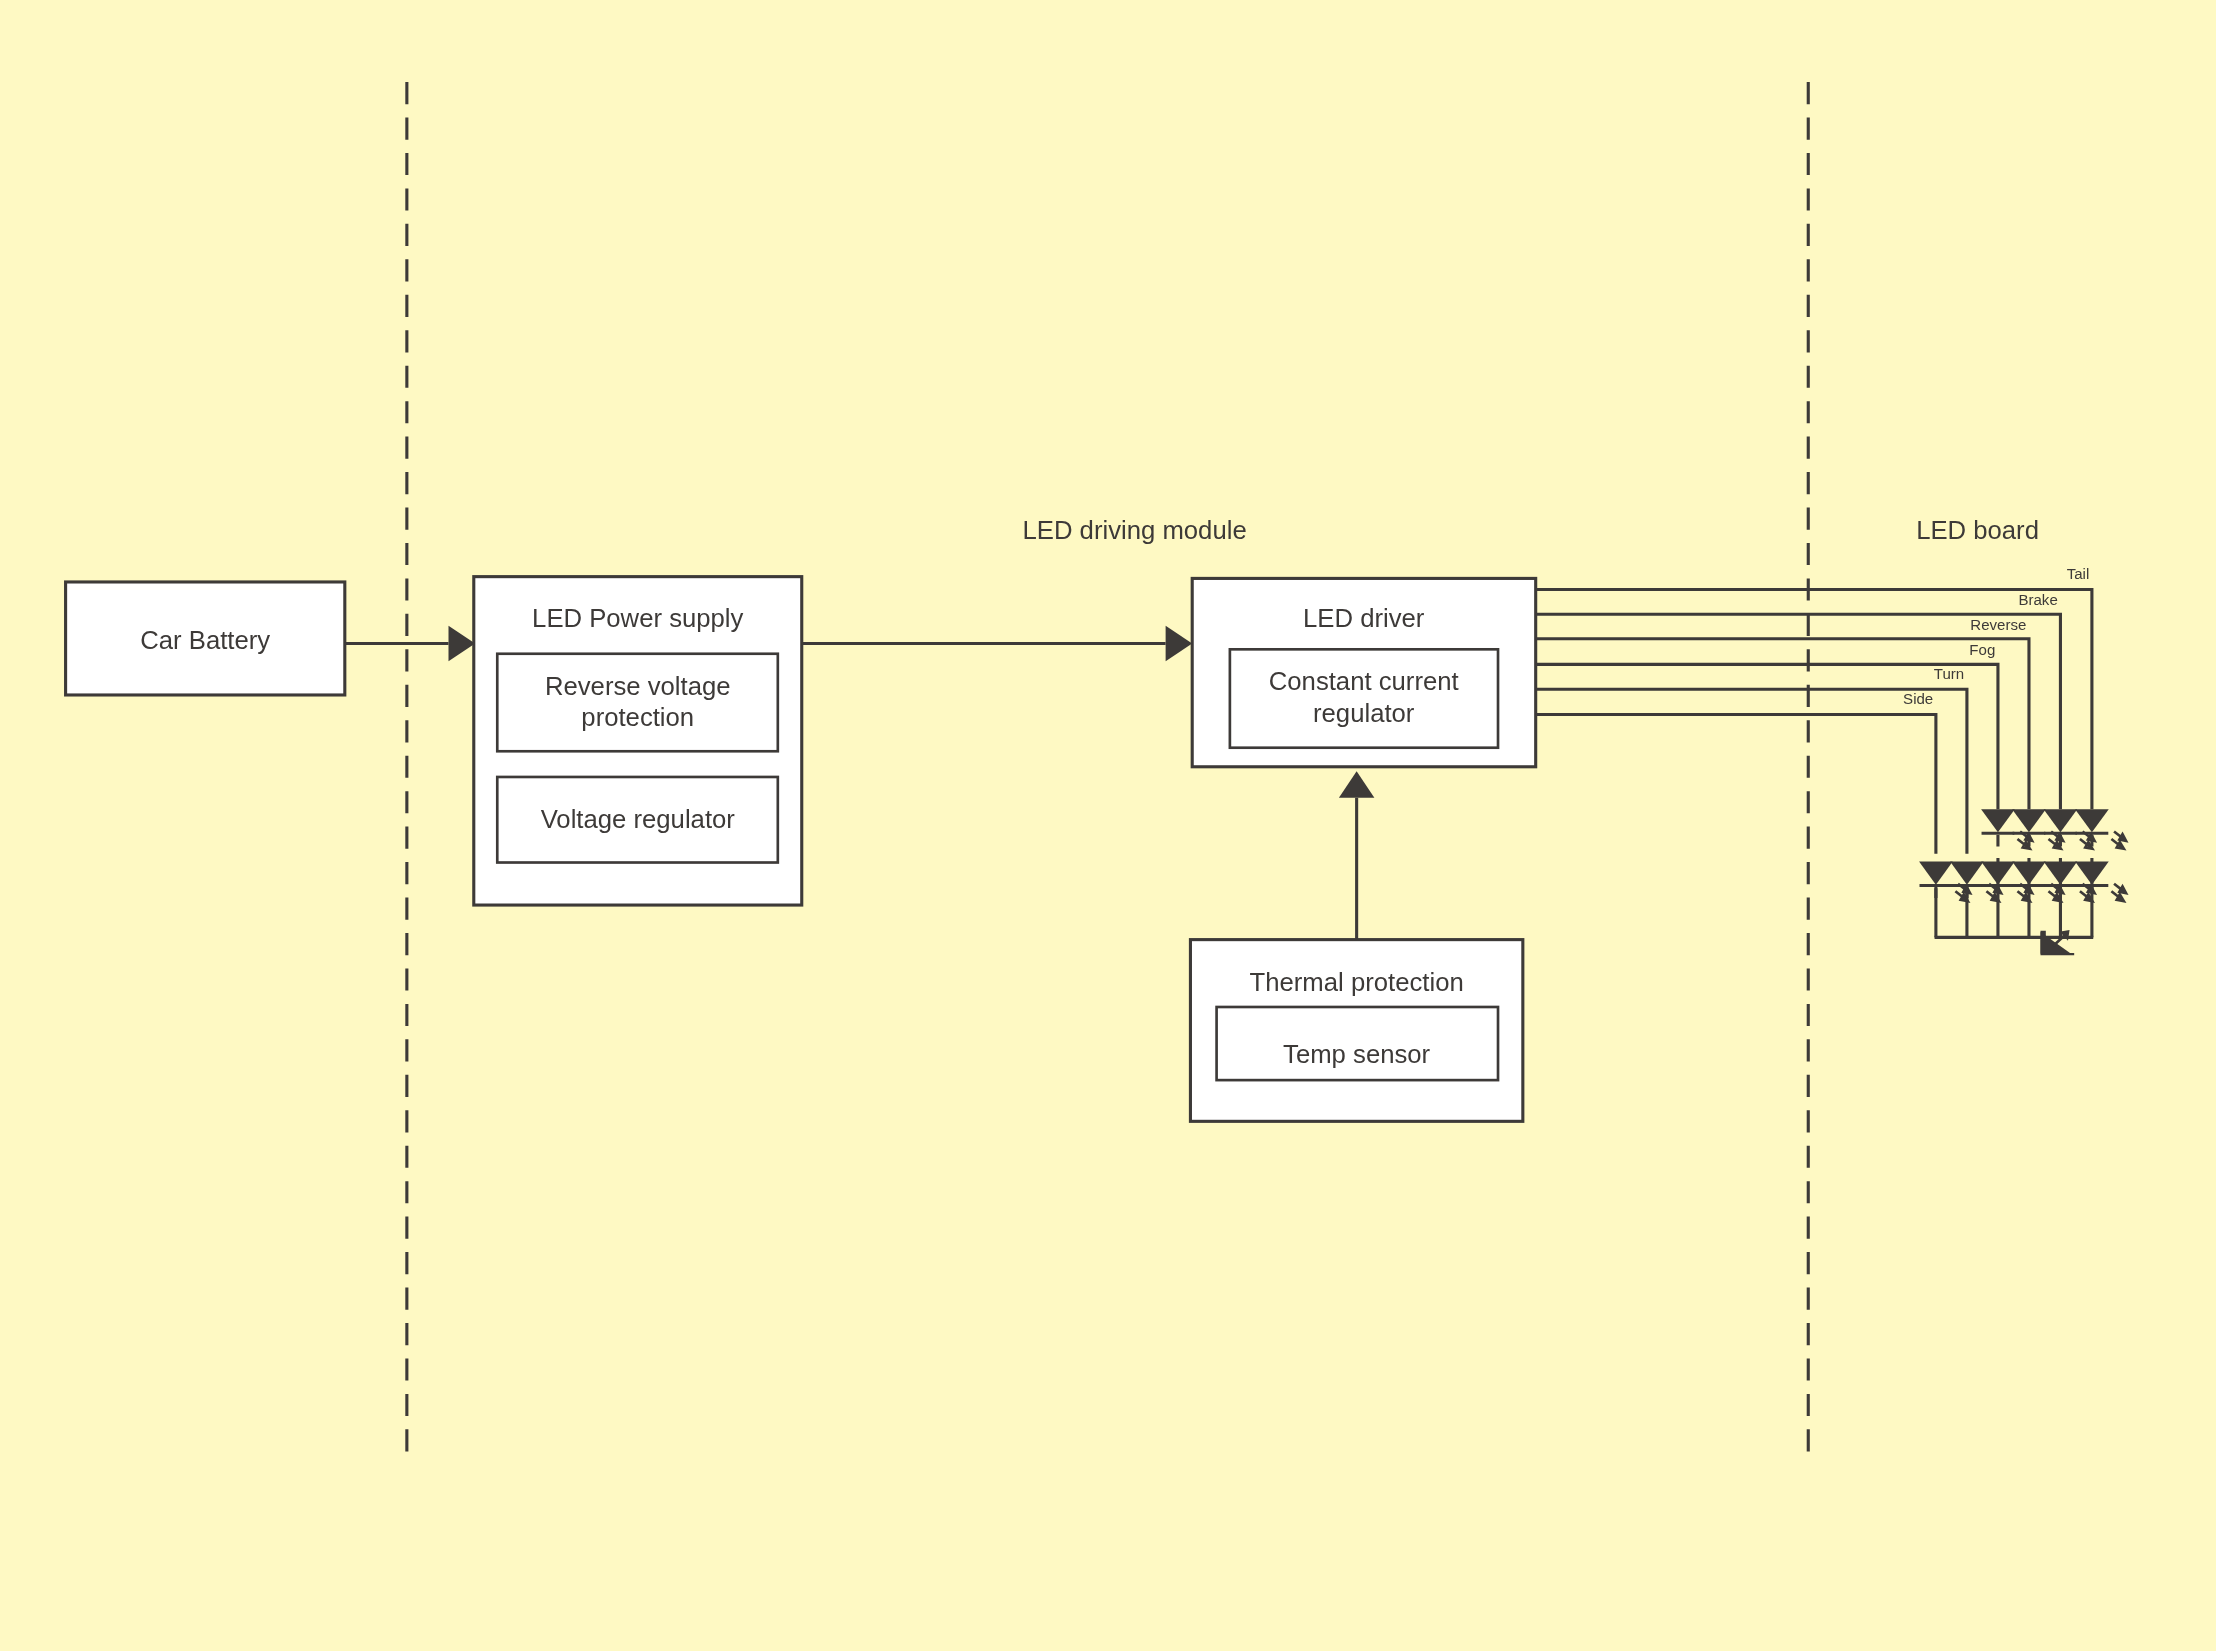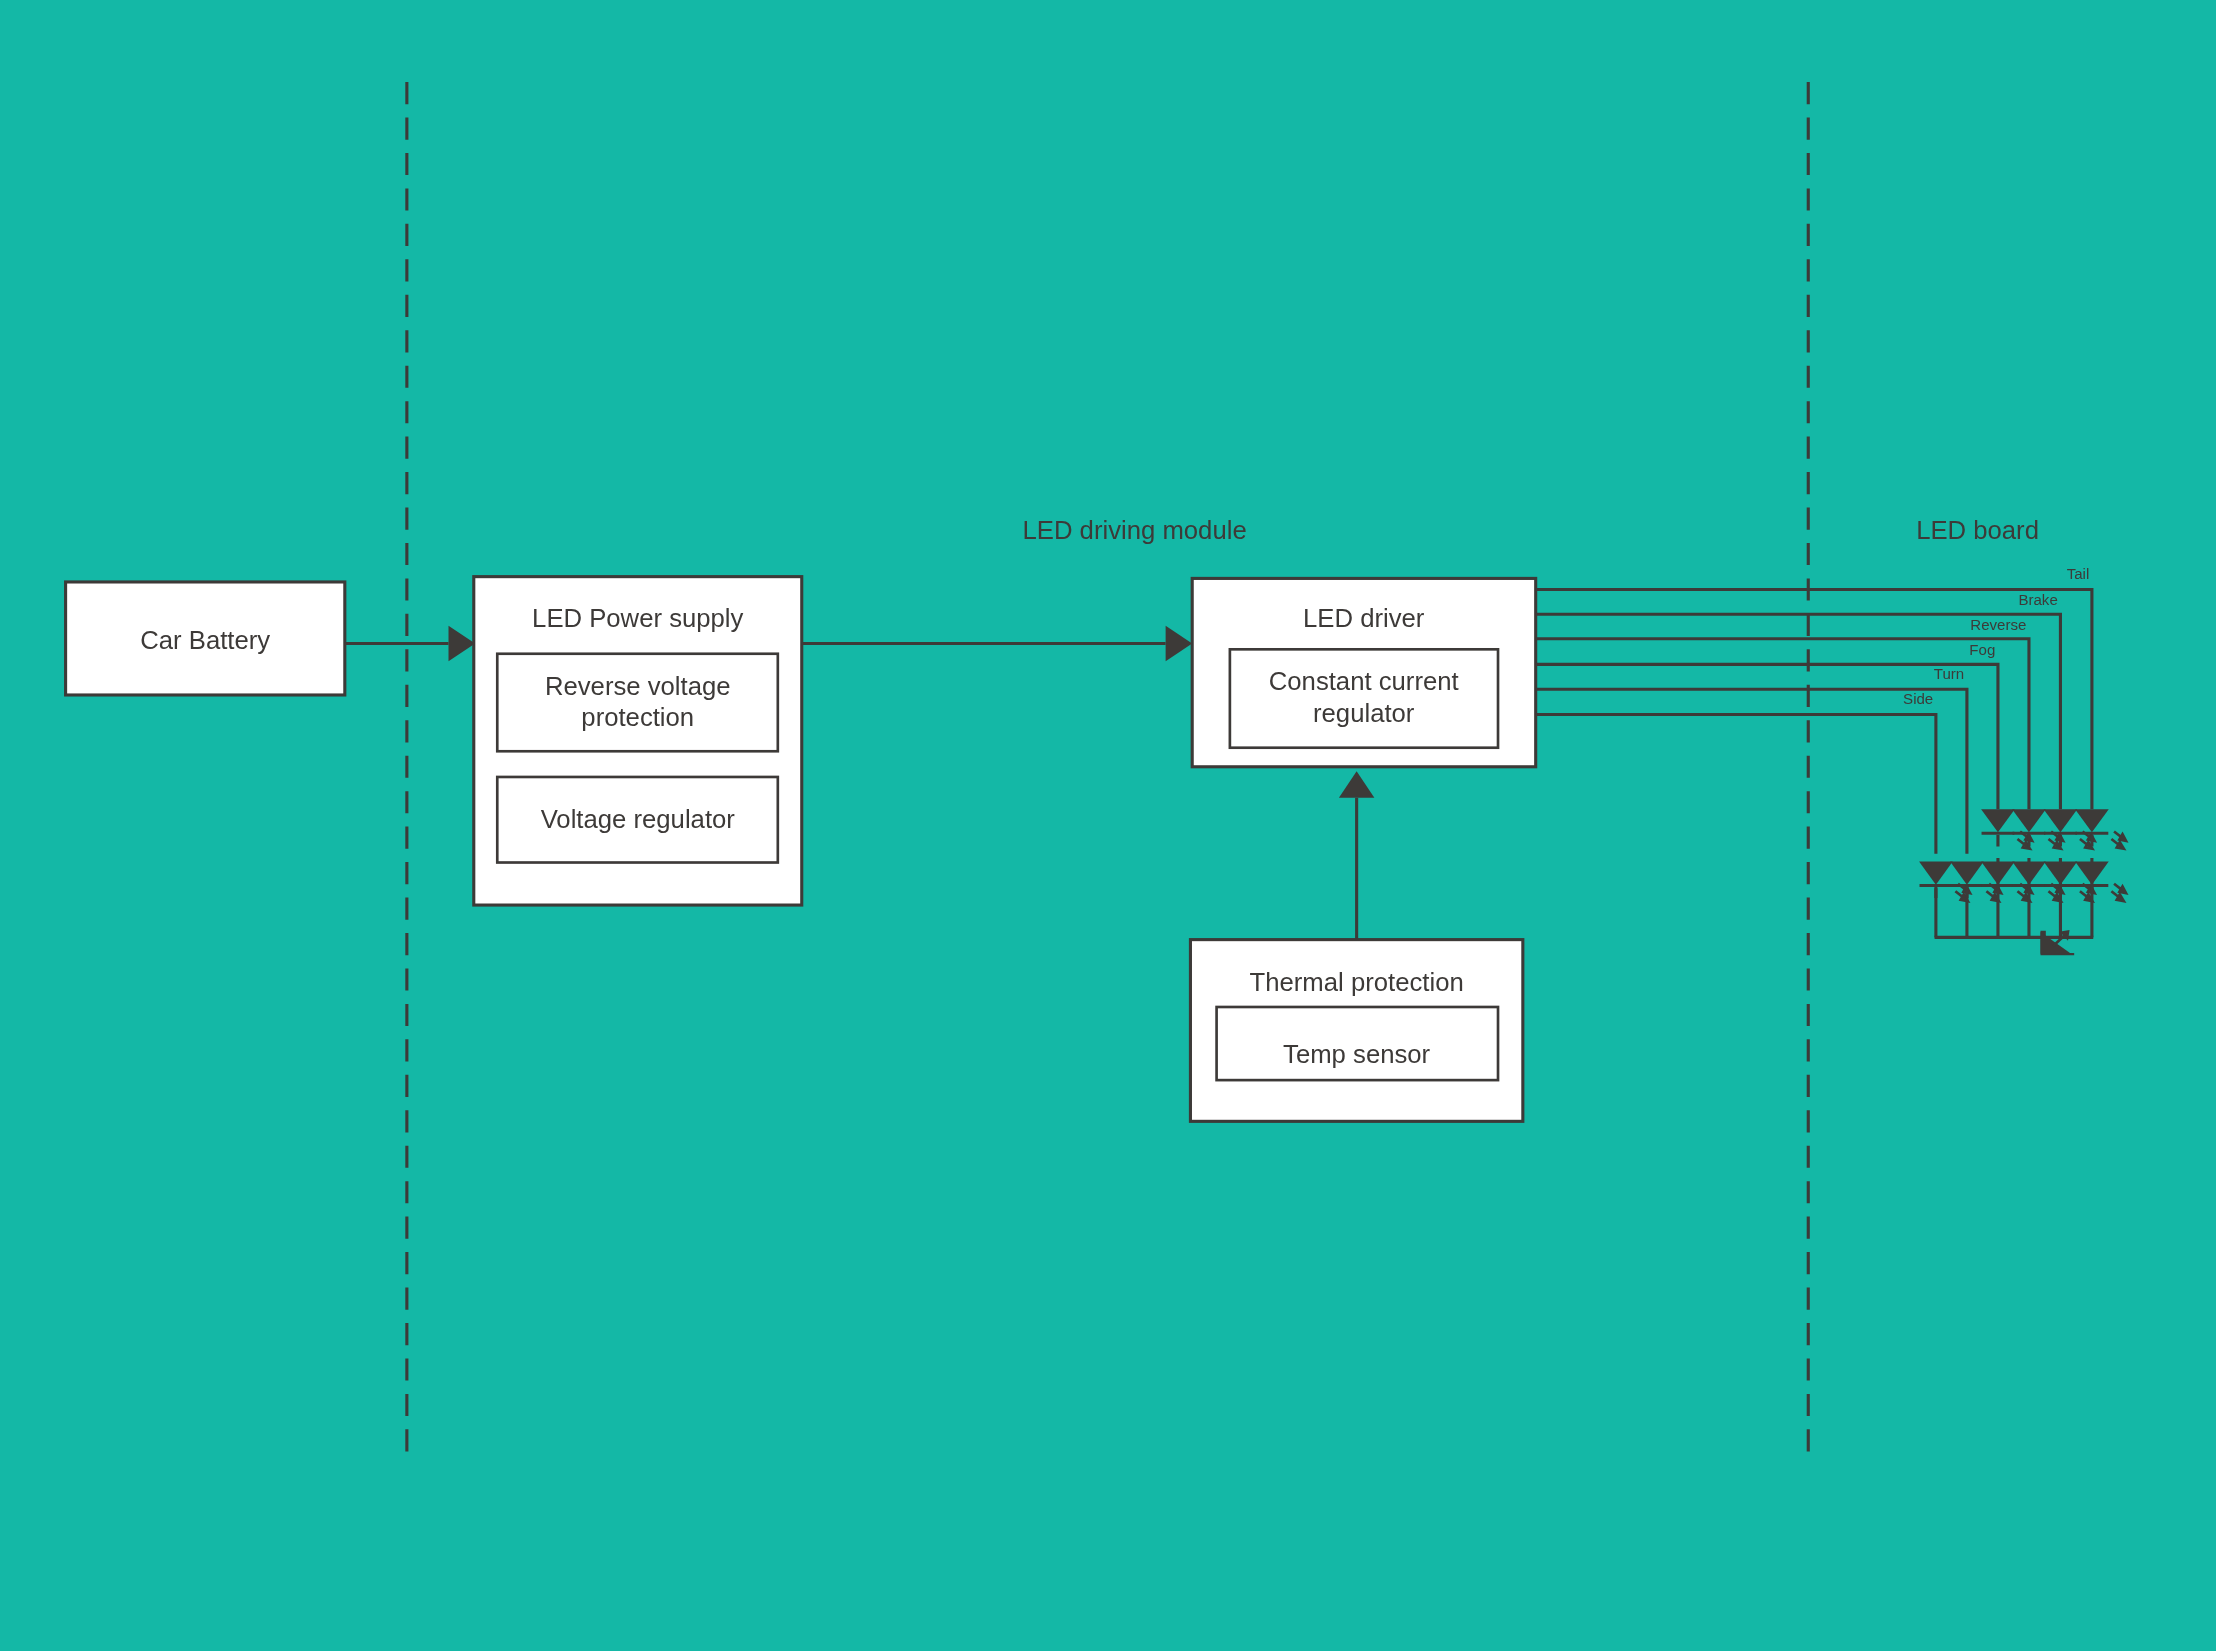--- a/index.html
+++ b/index.html
@@ -10,21 +10,21 @@
   body {
     width: 2216px;
     height: 1651px;
     font-family: "Liberation Sans", sans-serif;
     overflow: hidden;
   }
   #diagram-root {
     position: relative;
     width: 2216px;
     height: 1651px;
-    background: #14b8a6;
+    background: #fef9c3;
   }
   svg.diagram {
     display: block;
     width: 2216px;
     height: 1651px;
   }
   .box {
     fill: #ffffff;
     stroke: #3d3a38;
     stroke-width: 7;

